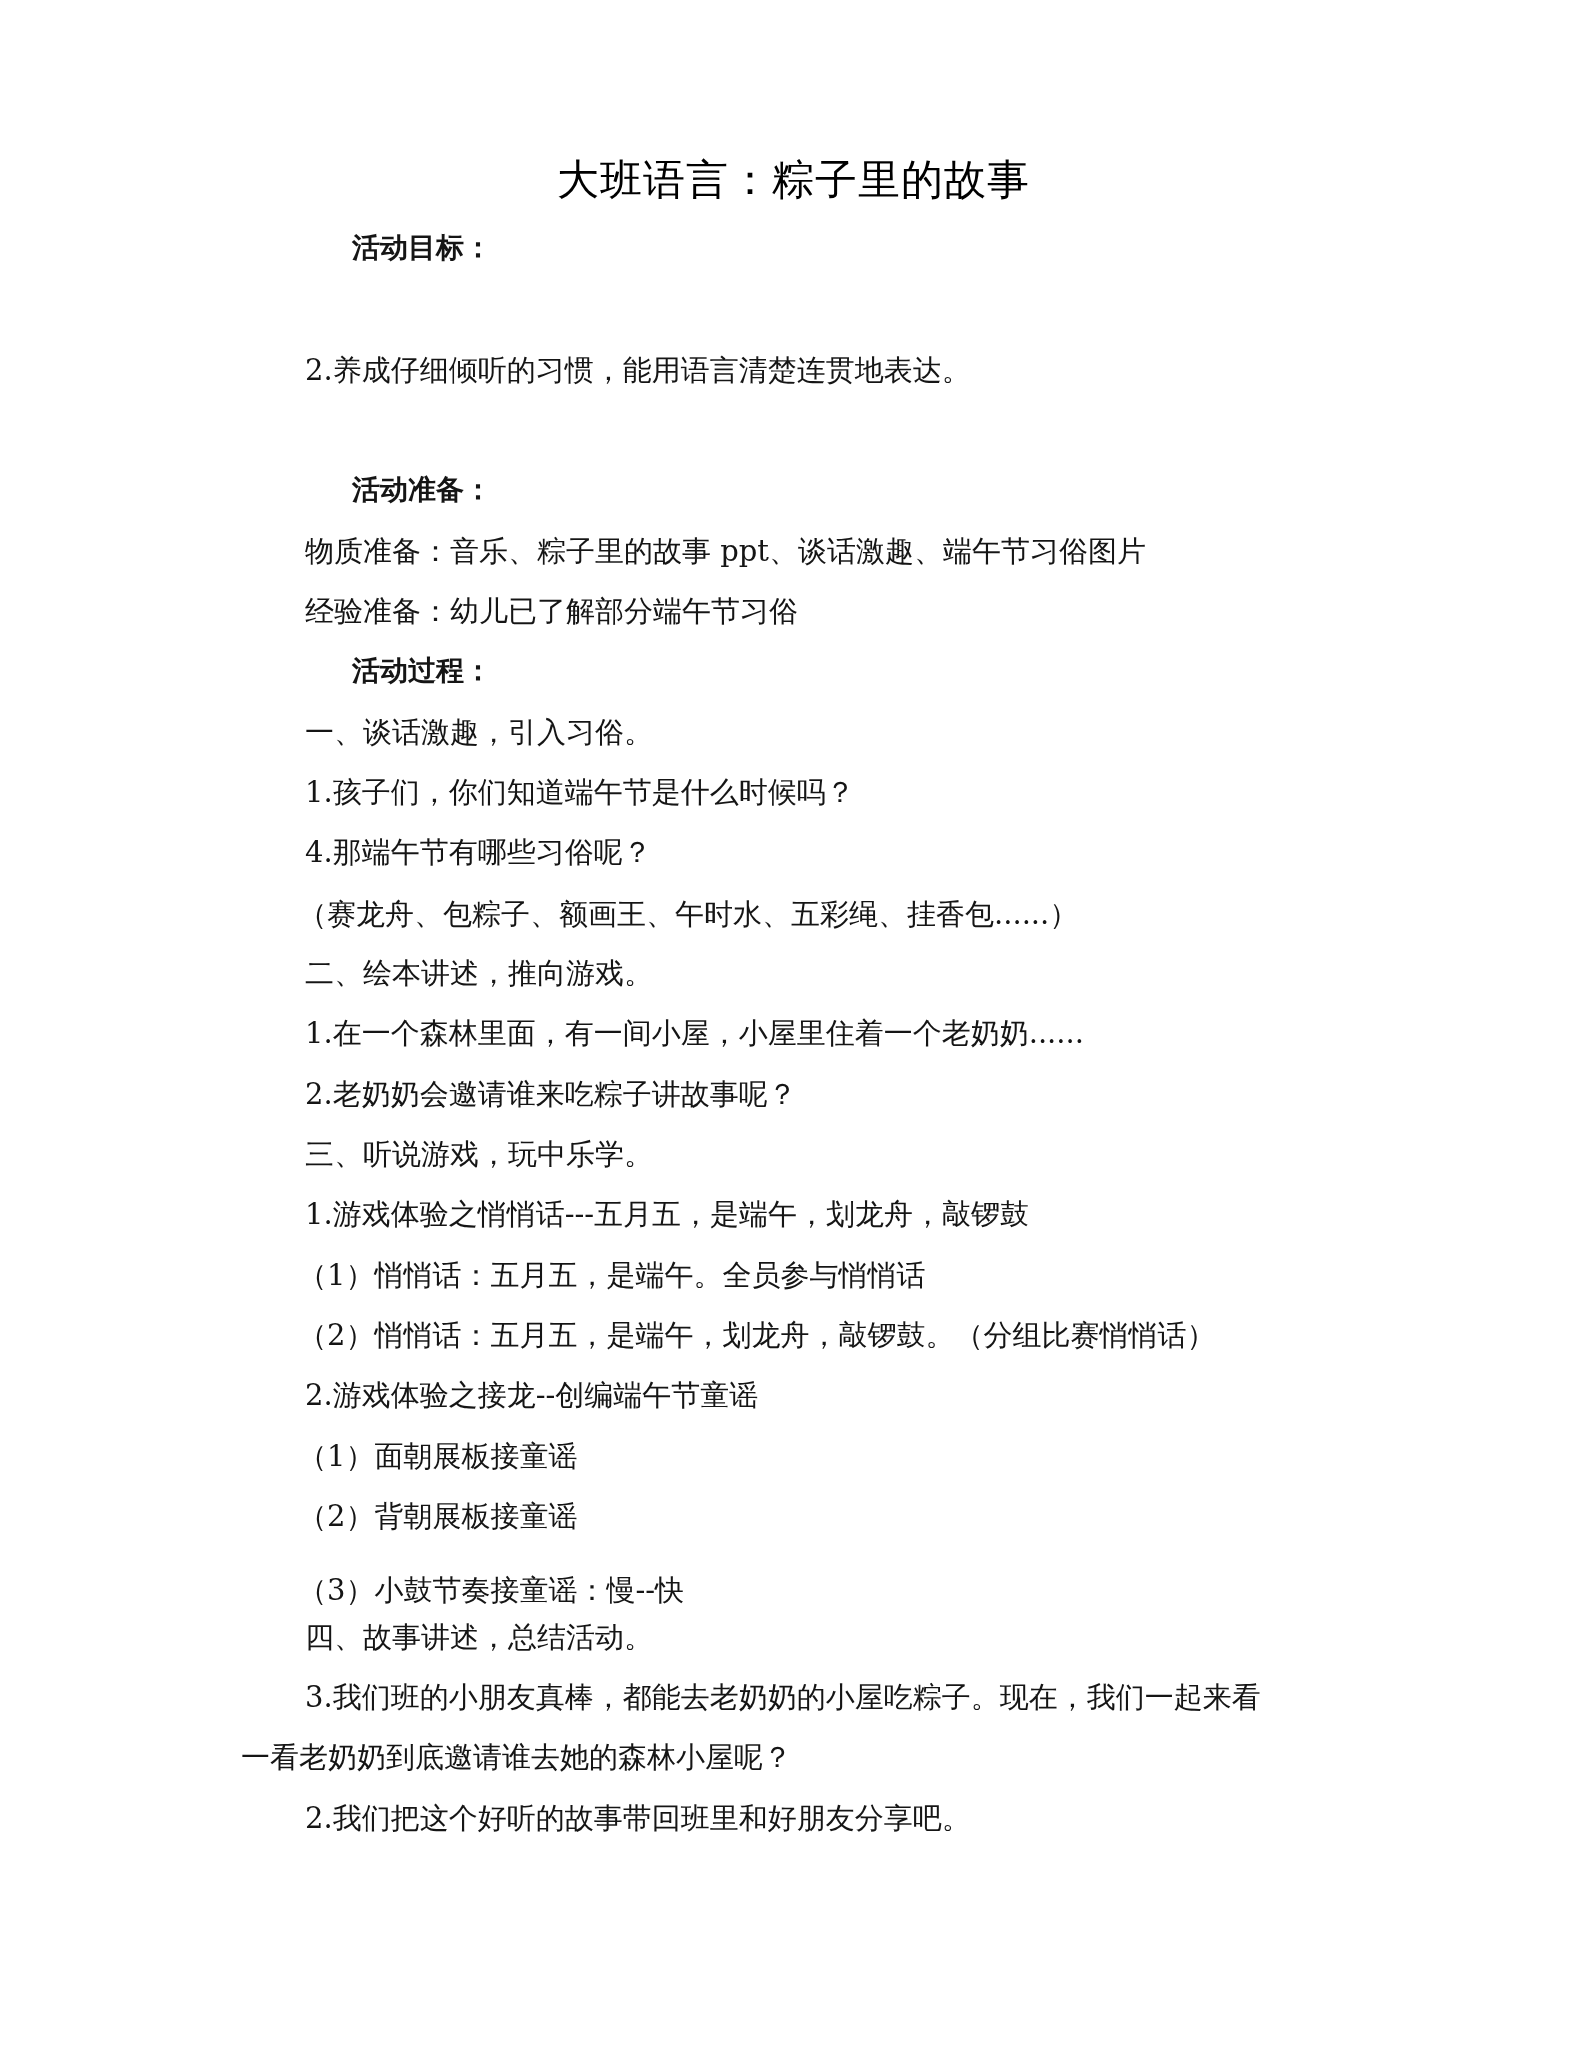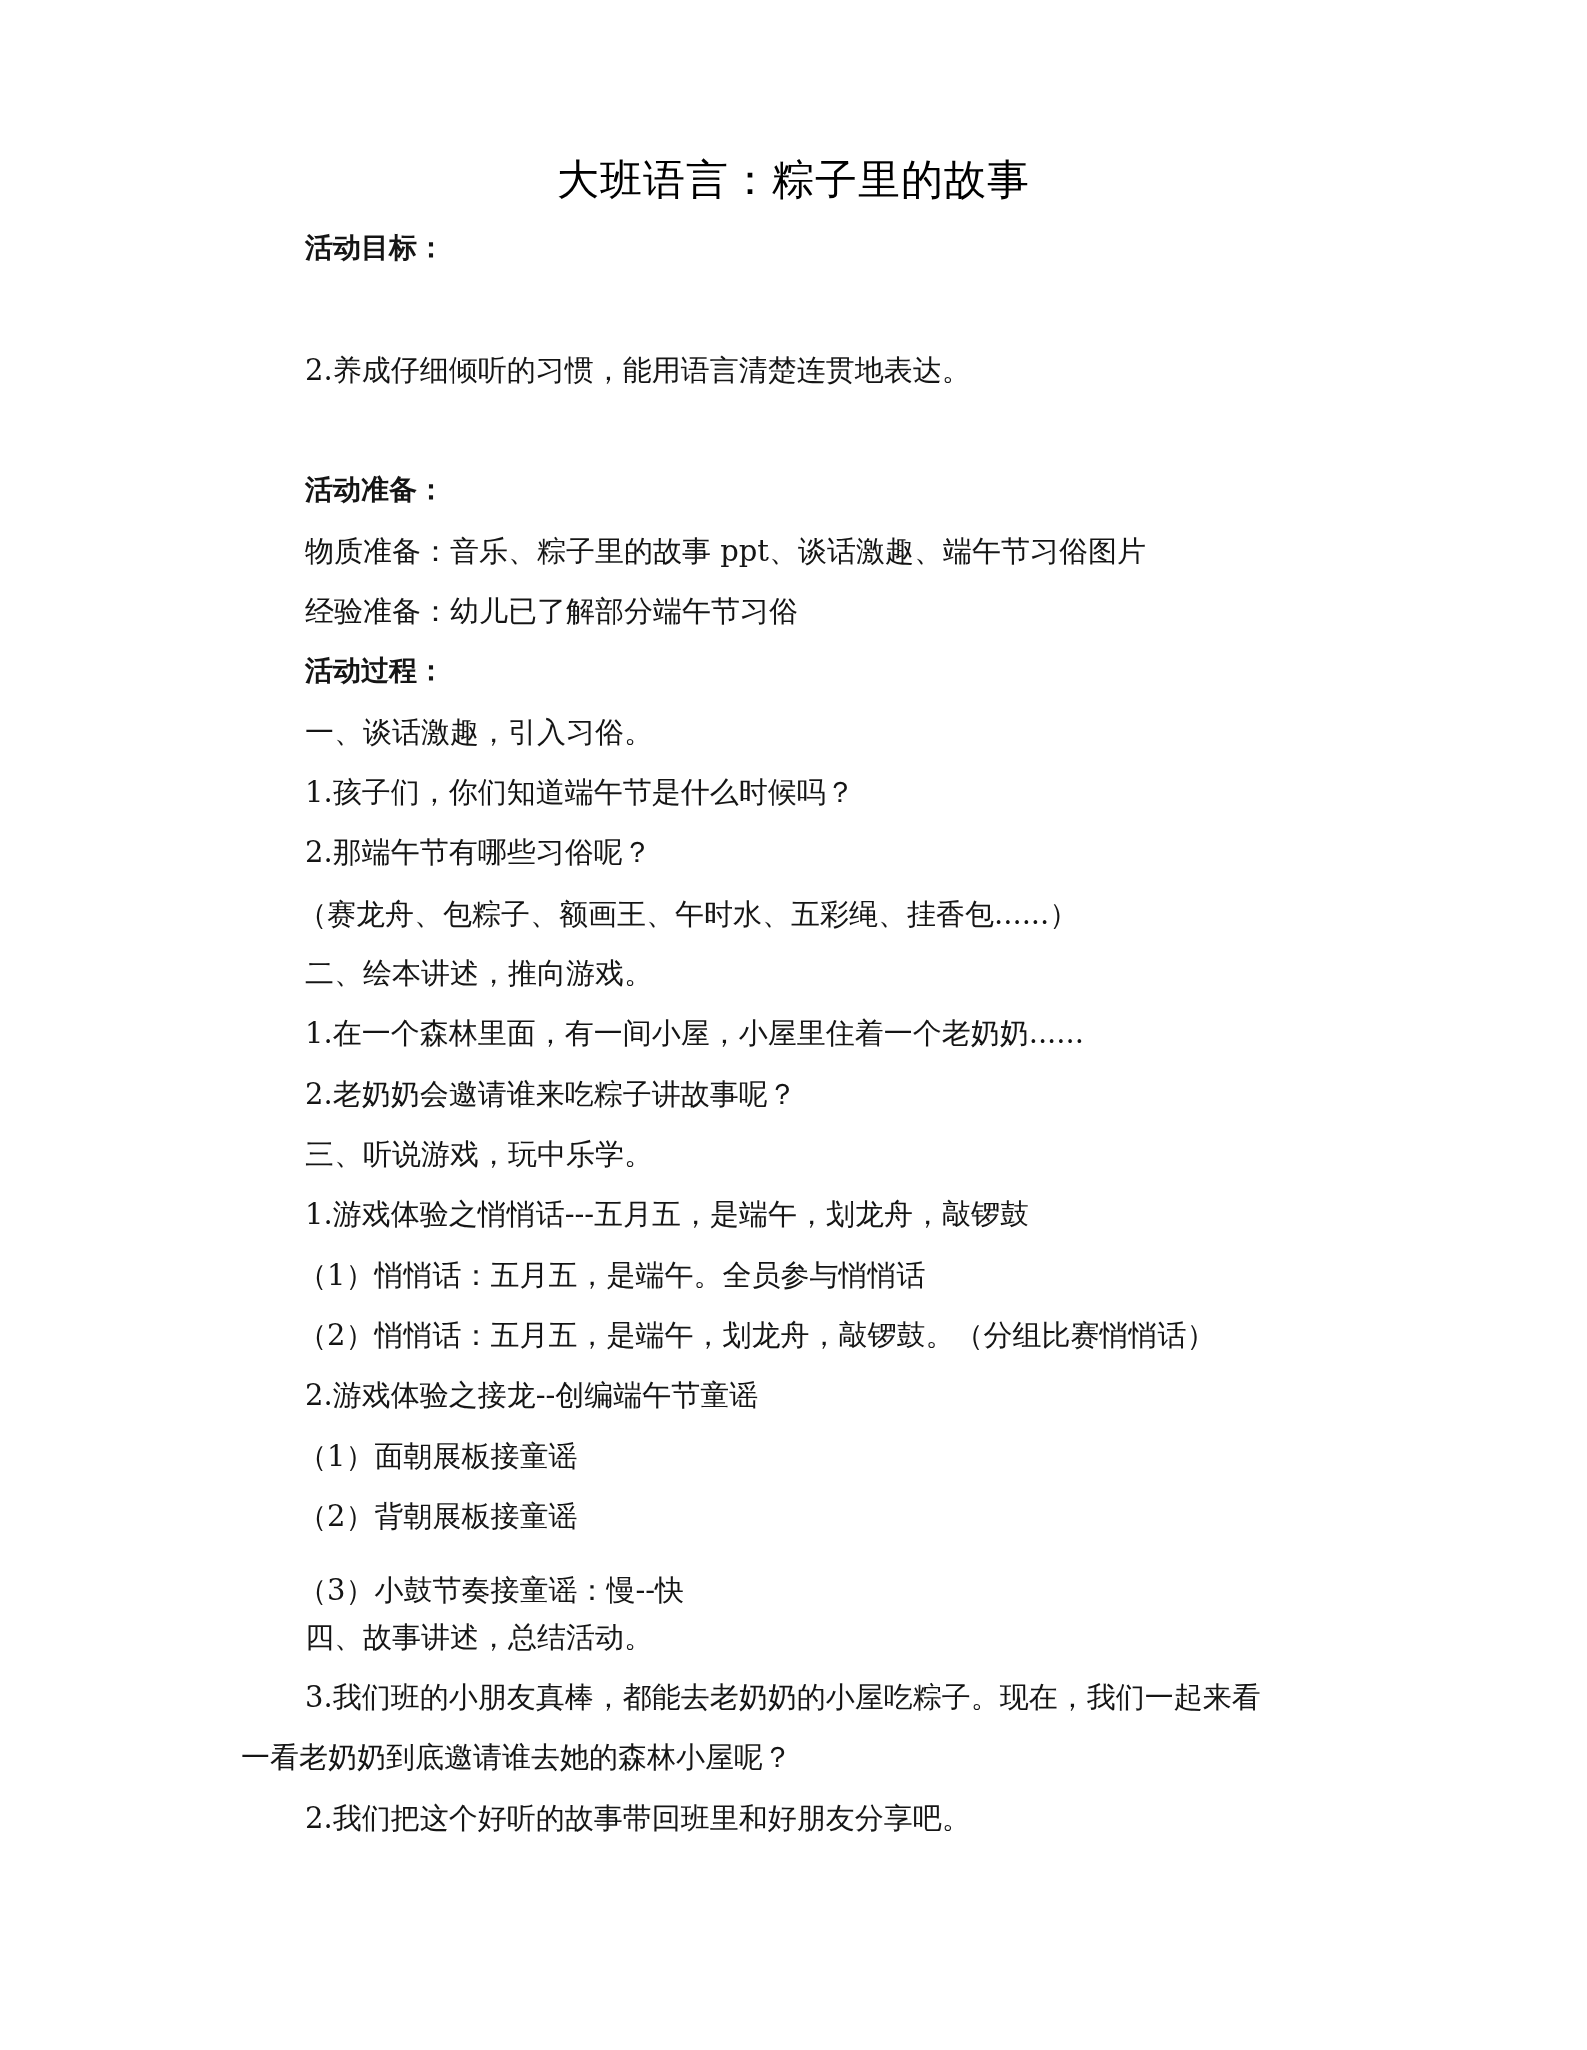--- a/index.html
+++ b/index.html
@@ -38,20 +38,21 @@
       left: 305px;
       font-size: 29px;
       line-height: 40px;
       white-space: nowrap;
       color: #151515;
     }
     .line.heading {
       font-family: "DejaVu Sans", "Liberation Sans", sans-serif;
       font-weight: bold;
       font-size: 28px;
+      margin-left: 47px;
     }
     .line.sub {
       left: 305px;
     }
     .line.wrap-cont {
       left: 241px;
     }
   </style>
 </head>
 <body>
@@ -62,21 +63,21 @@
   <div class="line heading" style="top:228px">活动目标：</div>
   <div class="line" style="top:350px">2.养成仔细倾听的习惯，能用语言清楚连贯地表达。</div>
 
   <div class="line heading" style="top:470px">活动准备：</div>
   <div class="line" style="top:531px">物质准备：音乐、粽子里的故事 ppt、谈话激趣、端午节习俗图片</div>
   <div class="line" style="top:591px">经验准备：幼儿已了解部分端午节习俗</div>
 
   <div class="line heading" style="top:651px">活动过程：</div>
   <div class="line" style="top:712px">一、谈话激趣，引入习俗。</div>
   <div class="line" style="top:772px">1.孩子们，你们知道端午节是什么时候吗？</div>
-  <div class="line" style="top:832px">2.那端午节有哪些习俗呢？</div>
+  <div class="line" style="top:832px">4.那端午节有哪些习俗呢？</div>
   <div class="line sub" style="top:894px; left:298px">（赛龙舟、包粽子、额画王、午时水、五彩绳、挂香包......）</div>
 
   <div class="line" style="top:953px">二、绘本讲述，推向游戏。</div>
   <div class="line" style="top:1013px">1.在一个森林里面，有一间小屋，小屋里住着一个老奶奶......</div>
   <div class="line" style="top:1074px">2.老奶奶会邀请谁来吃粽子讲故事呢？</div>
 
   <div class="line" style="top:1134px">三、听说游戏，玩中乐学。</div>
   <div class="line" style="top:1194px">1.游戏体验之悄悄话---五月五，是端午，划龙舟，敲锣鼓</div>
   <div class="line sub" style="top:1255px; left:298px">（1）悄悄话：五月五，是端午。全员参与悄悄话</div>
   <div class="line sub" style="top:1315px; left:298px">（2）悄悄话：五月五，是端午，划龙舟，敲锣鼓。（分组比赛悄悄话）</div>

